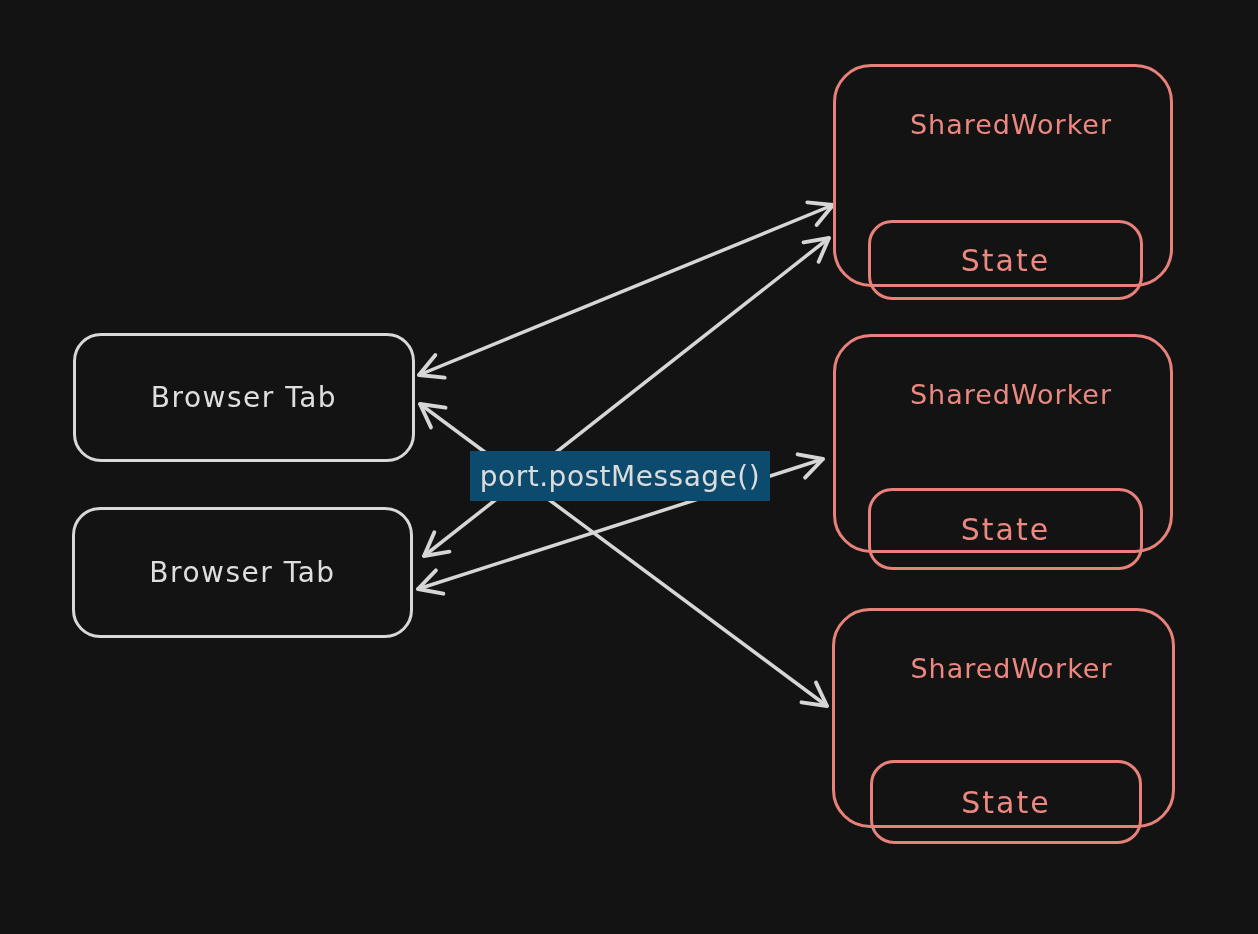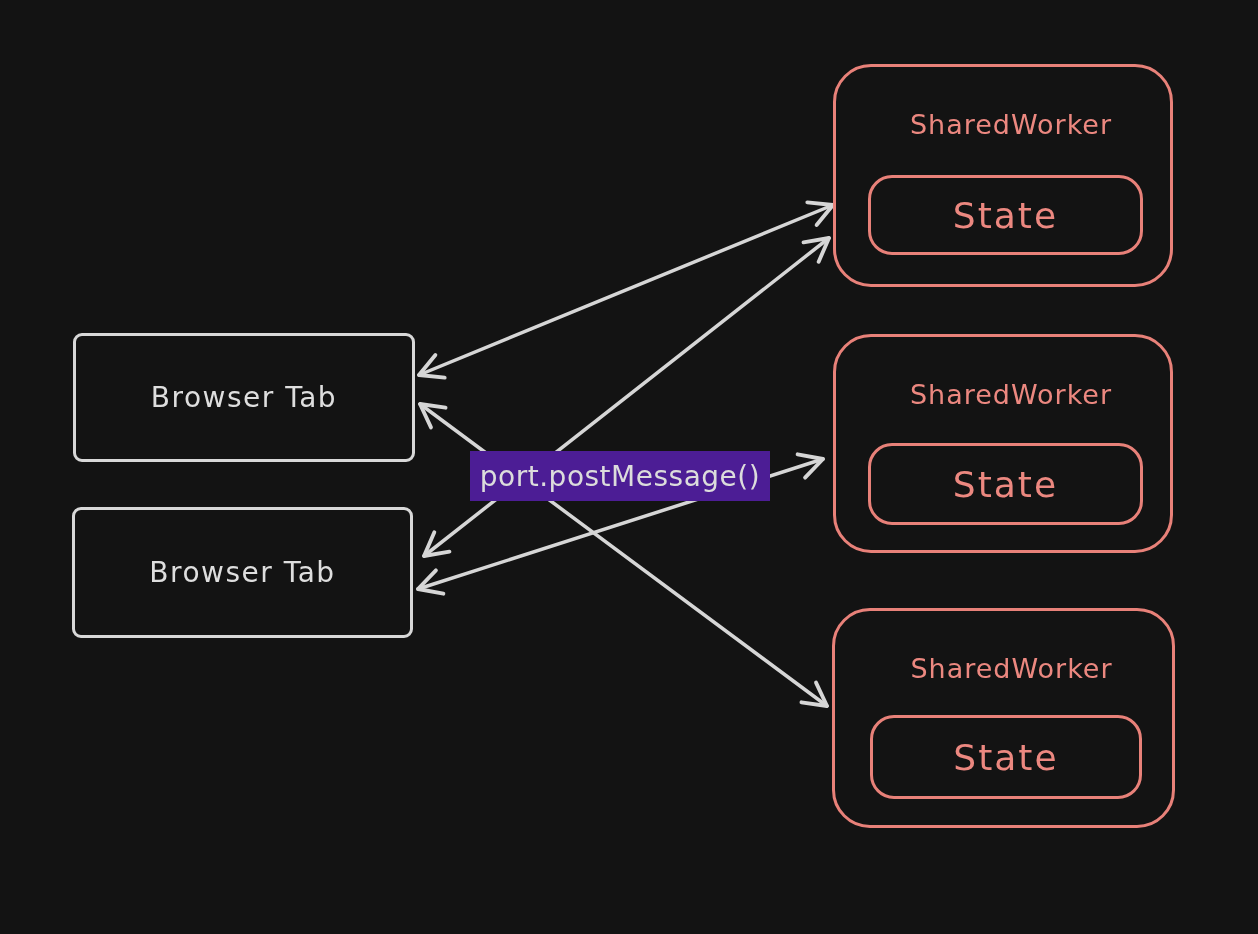--- a/index.html
+++ b/index.html
@@ -27,21 +27,21 @@
   }
   .node {
     position: absolute;
     box-sizing: border-box;
     display: flex;
     align-items: center;
     justify-content: center;
   }
   .tab-node {
     border: 3.5px solid #d8d8d8;
-    border-radius: 9px;
+    border-radius: 28px;
     color: #dedede;
     font-size: 28px;
     letter-spacing: 1.5px;
   }
   .worker-node {
     border: 3.5px solid #e88179;
     border-radius: 38px;
     color: #ec8880;
     flex-direction: column;
     justify-content: flex-start;
@@ -54,31 +54,32 @@
     color: #ec8880;
   }
   .state-box {
     position: absolute;
     box-sizing: border-box;
     border: 3.5px solid #e88179;
     border-radius: 24px;
     display: flex;
     align-items: center;
     justify-content: center;
-    font-size: 36px;
+    font-size: 30px;
     letter-spacing: 2px;
     color: #ec8880;
+    margin-top: 45px;
   }
   .center-label {
     position: absolute;
     left: 470px;
     top: 451px;
     width: 300px;
     height: 50px;
-    background: #4c1d95;
+    background: #0c4a6e;
     display: flex;
     align-items: center;
     justify-content: center;
     color: #dcdcdc;
     font-size: 28px;
     letter-spacing: 0.5px;
     white-space: nowrap;
   }
 </style>
 </head>

